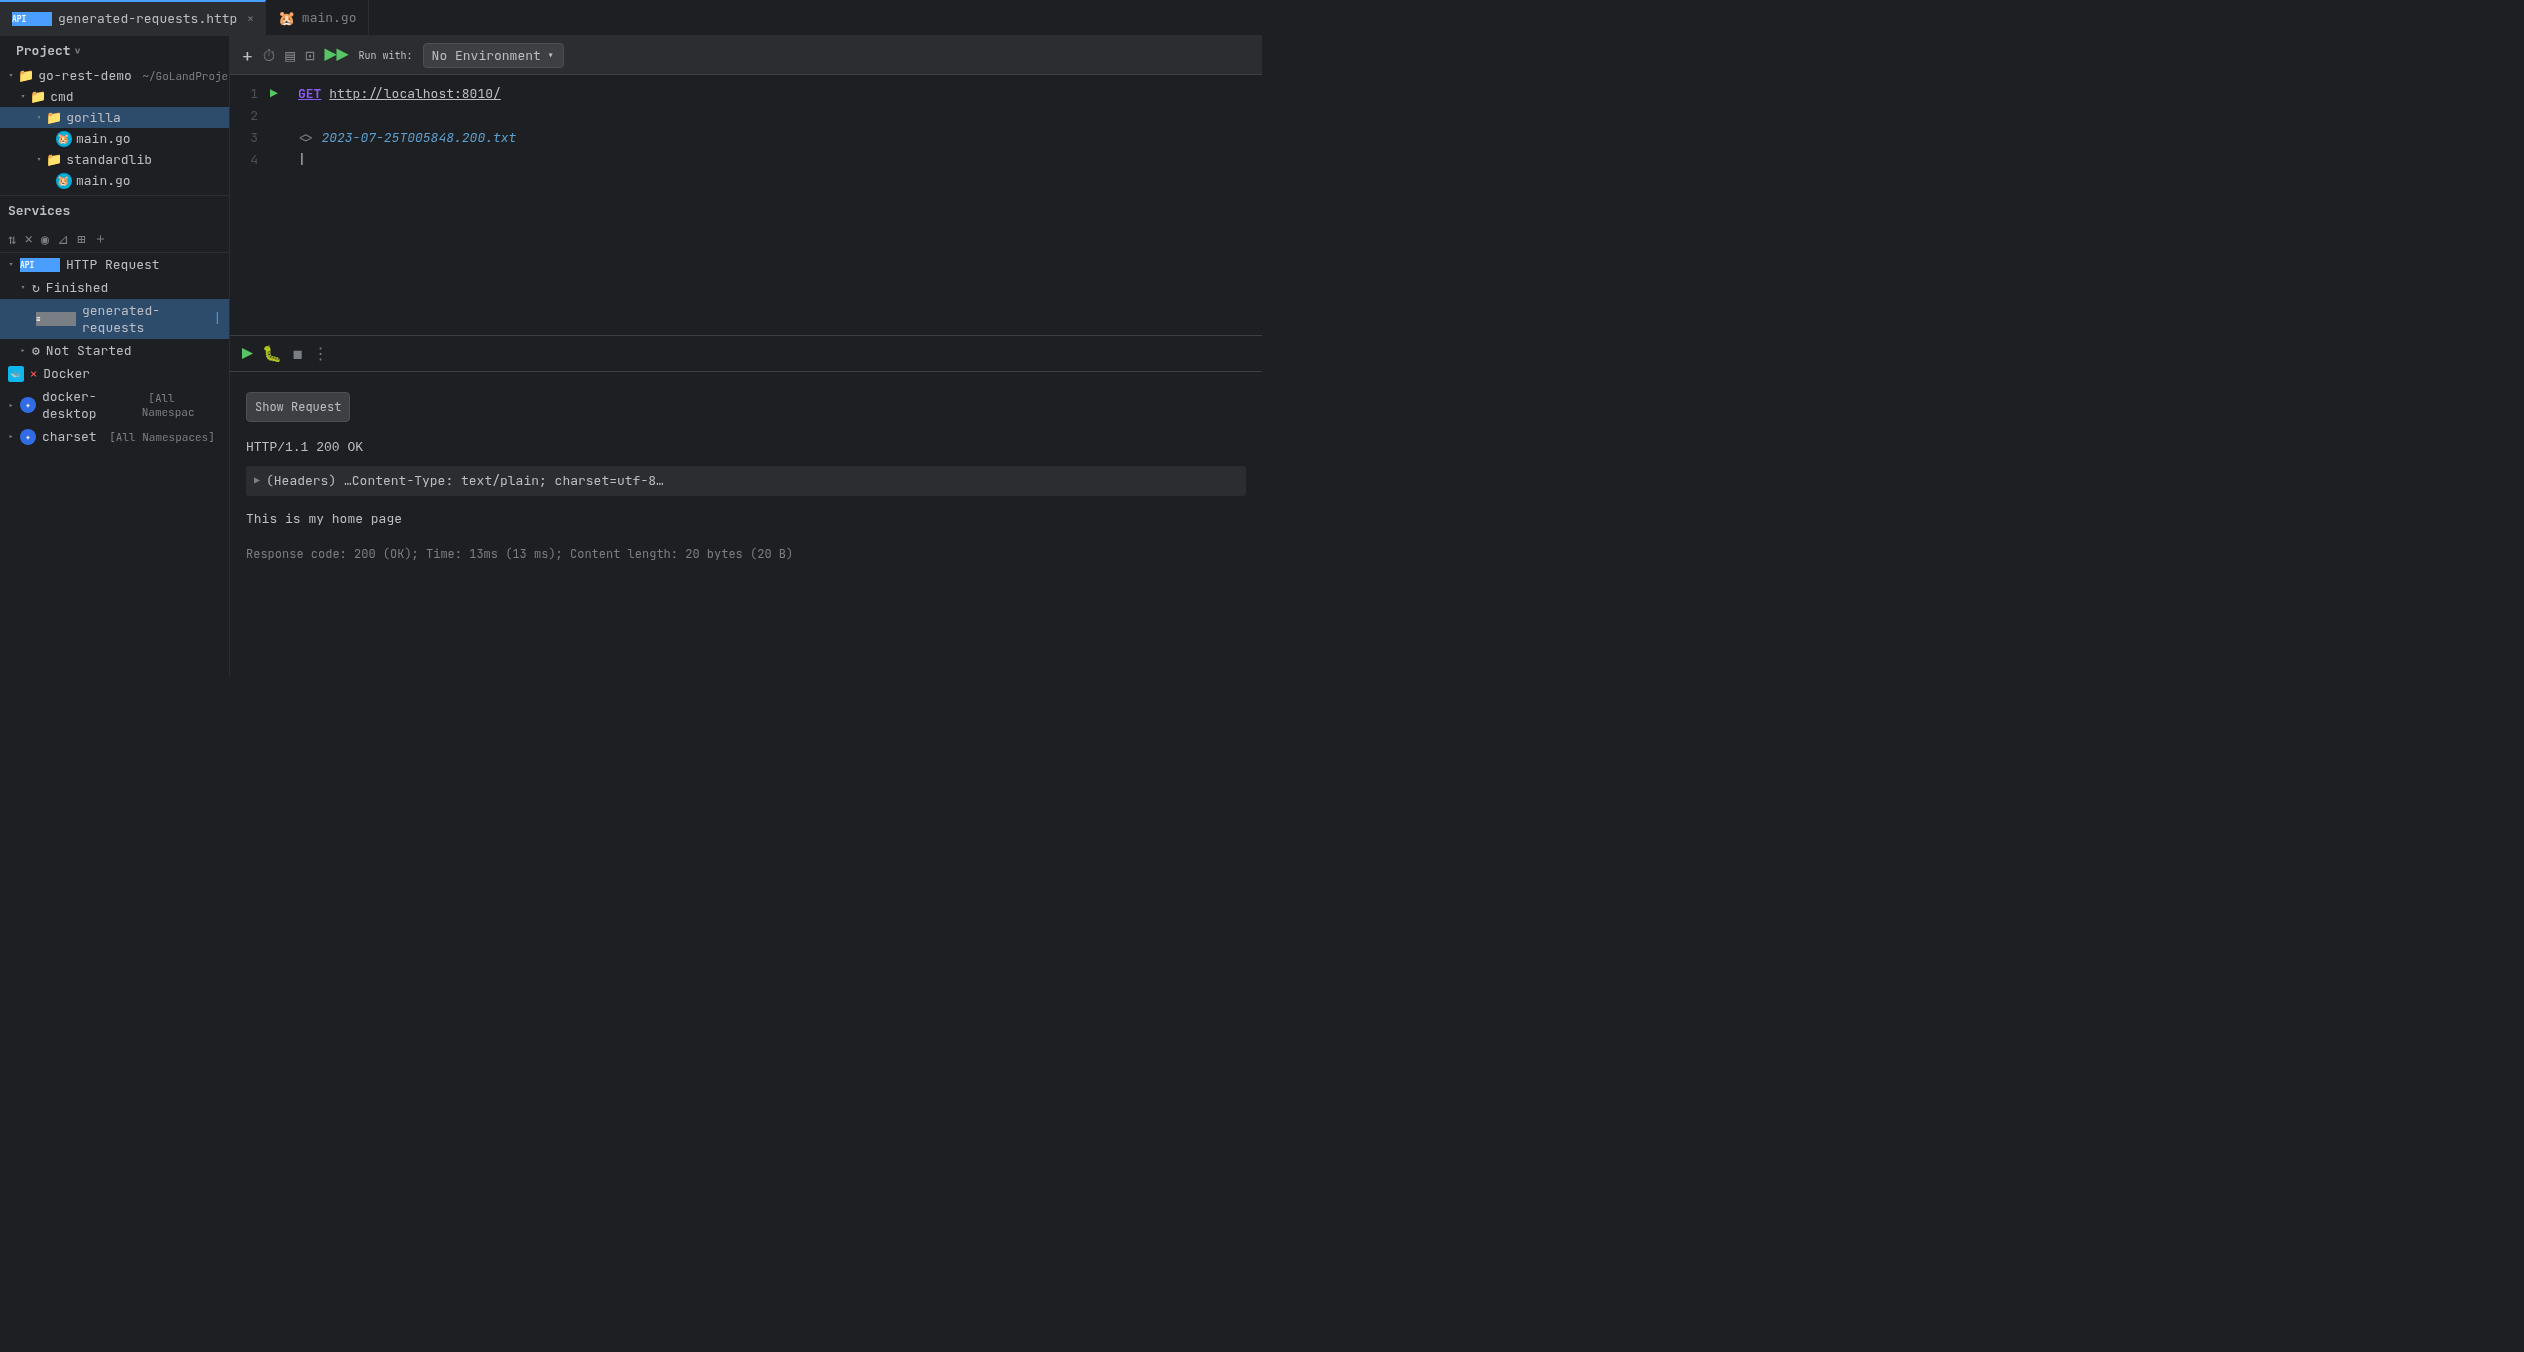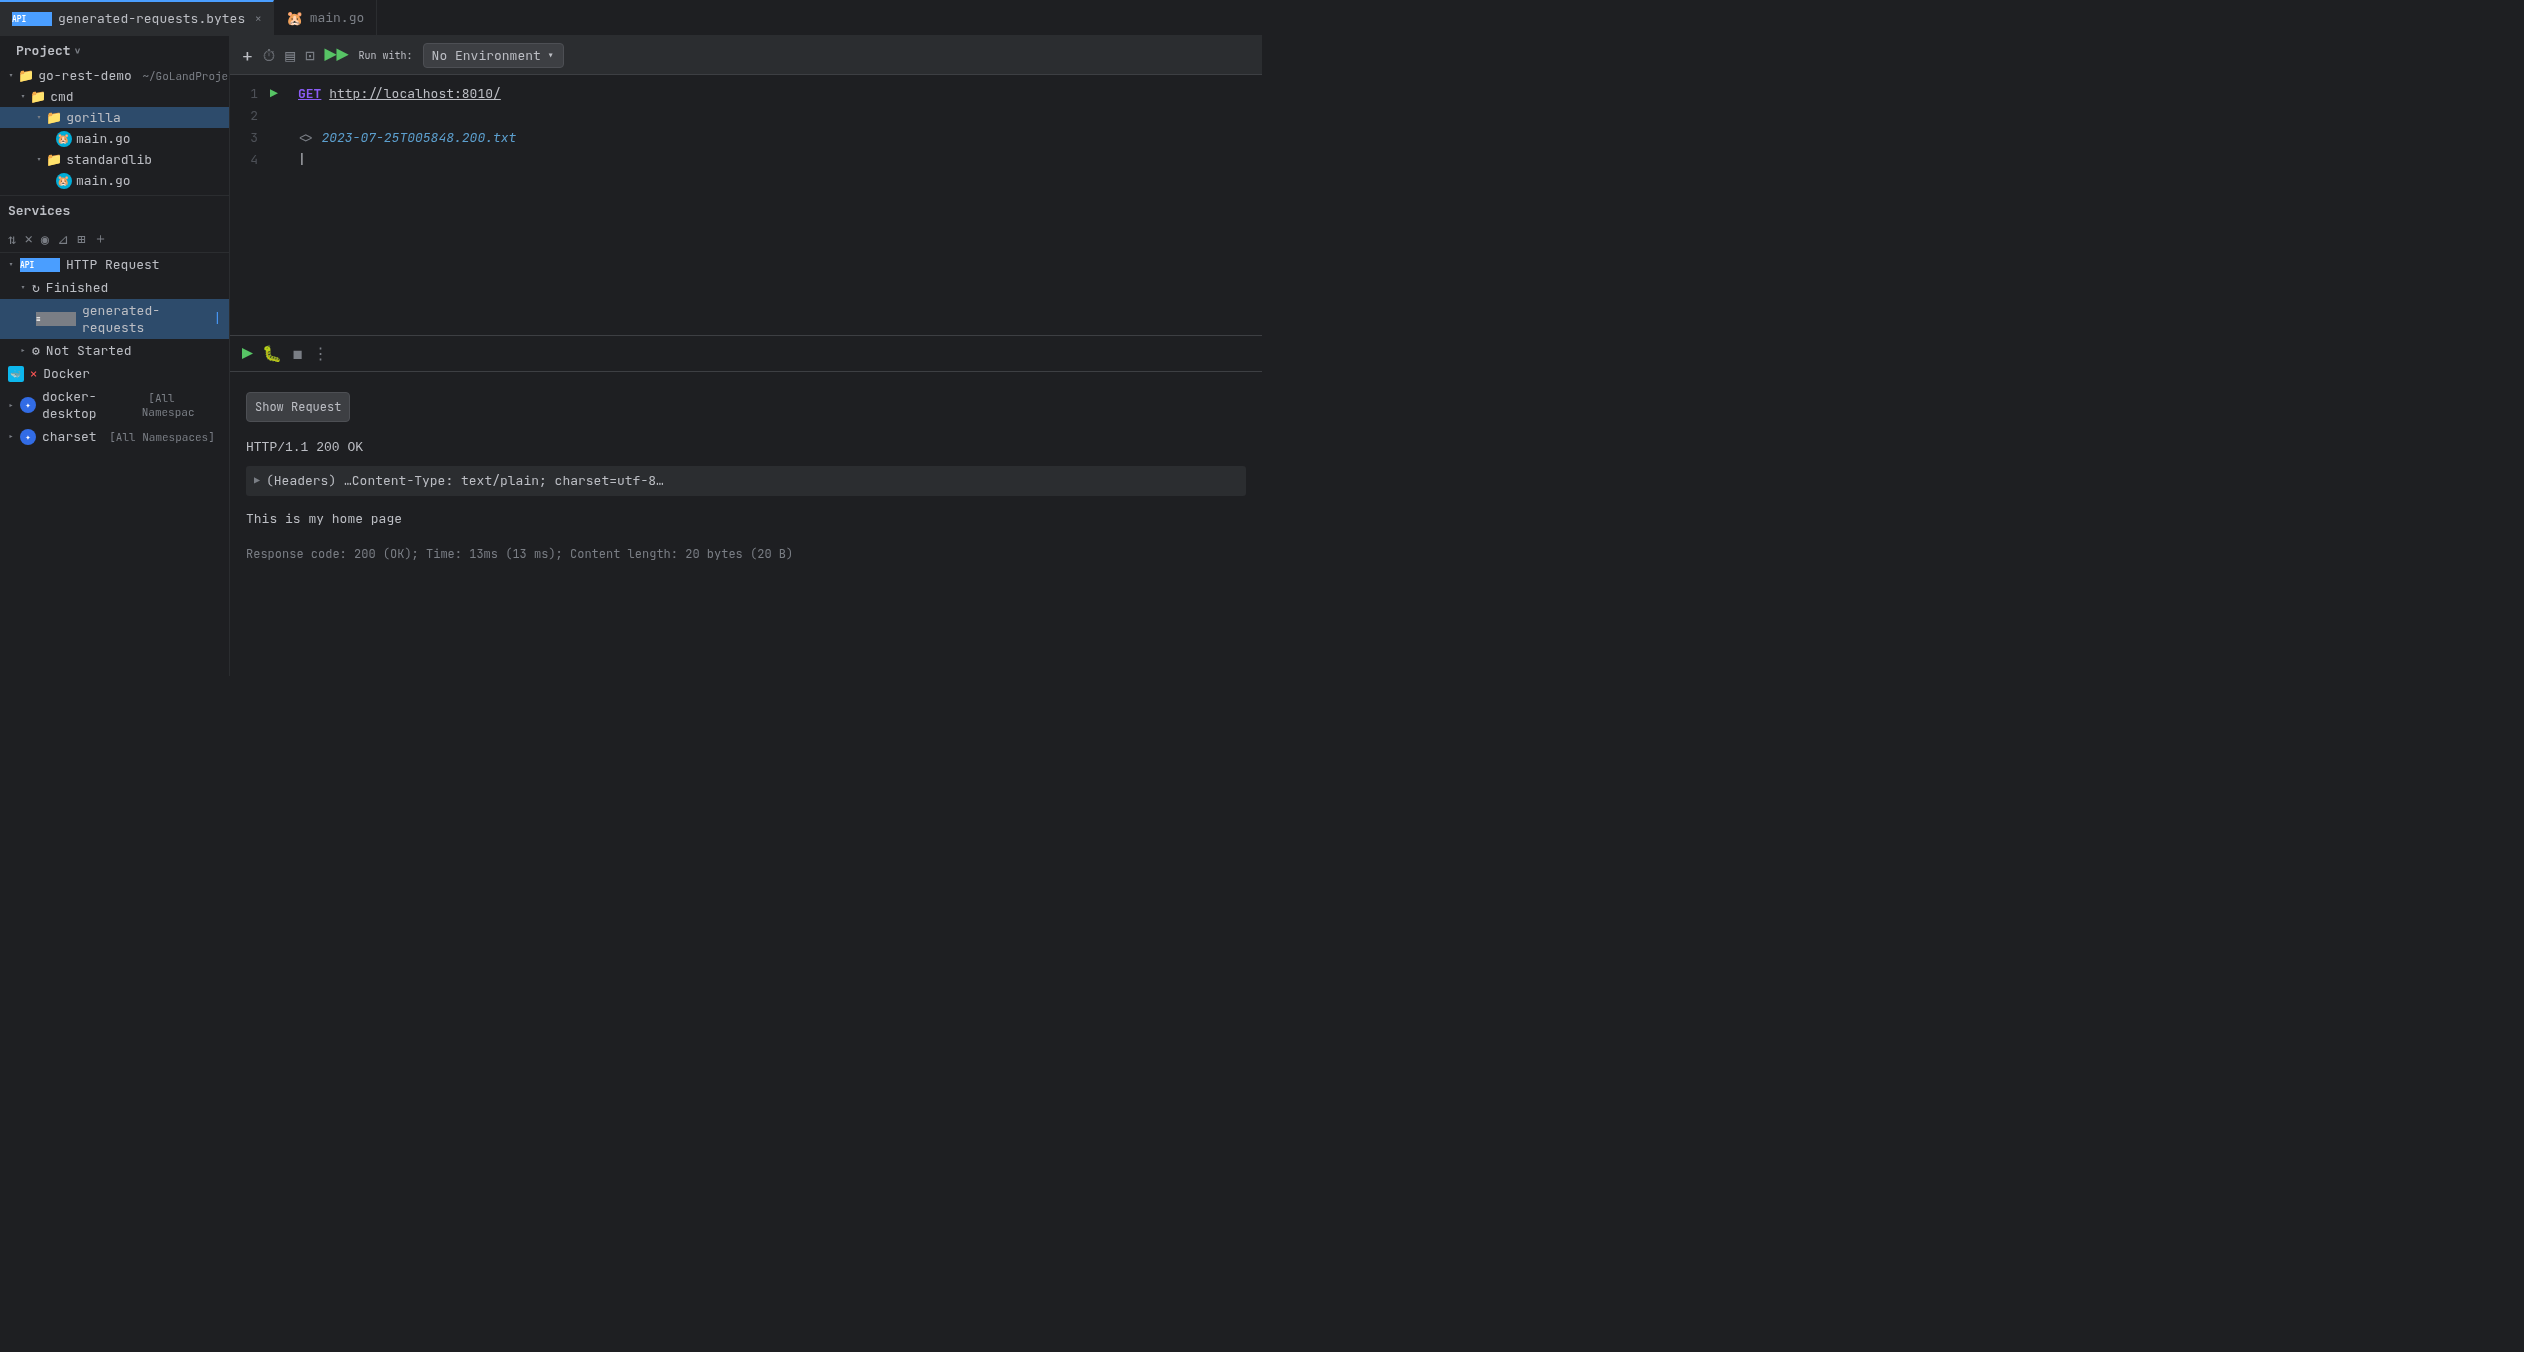--- a/index.html
+++ b/index.html
@@ -332,21 +332,21 @@
       color: #ff5555;
       font-size: 12px;
     }
   </style>
 </head>
 <body>
 
 <div class="tab-bar">
   <div class="tab active">
     <span class="api-icon">API</span>
-    <span>generated-requests.bytes</span>
+    <span>generated-requests.http</span>
     <span class="close-btn">✕</span>
   </div>
   <div class="tab">
     <span class="tab-icon">🐹</span>
     <span>main.go</span>
   </div>
 </div>
 
 <div class="main-layout">
 

